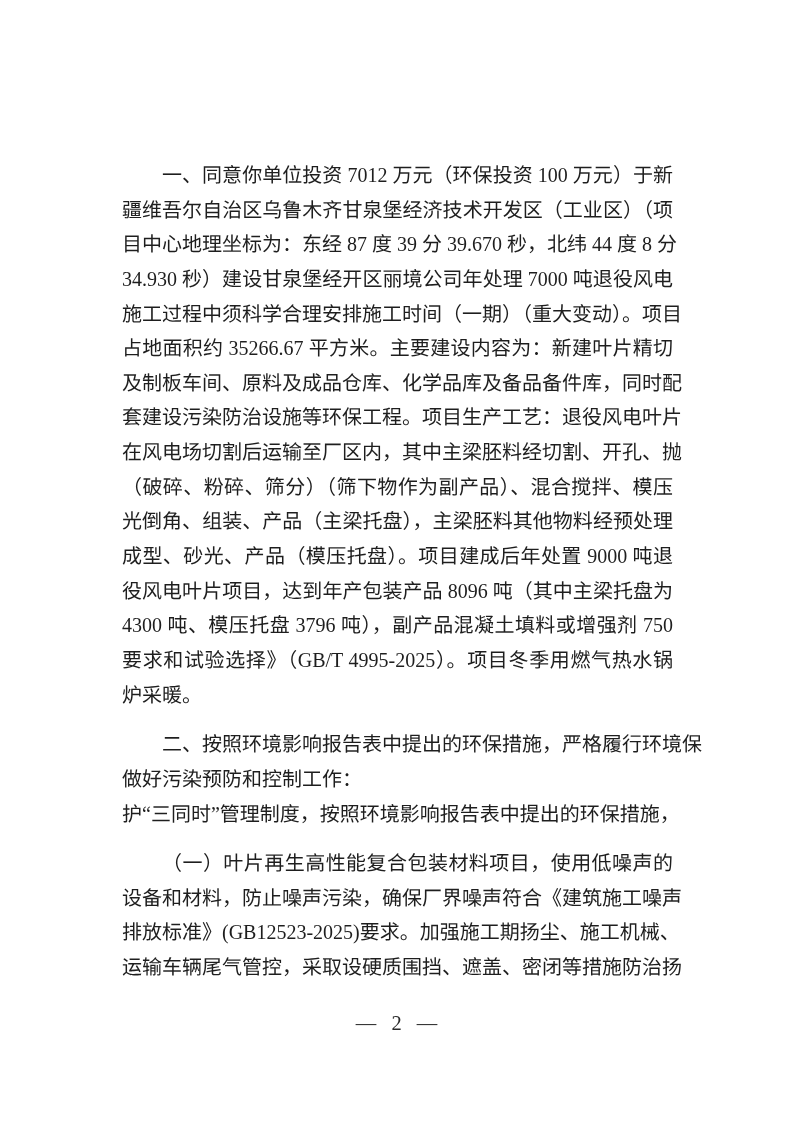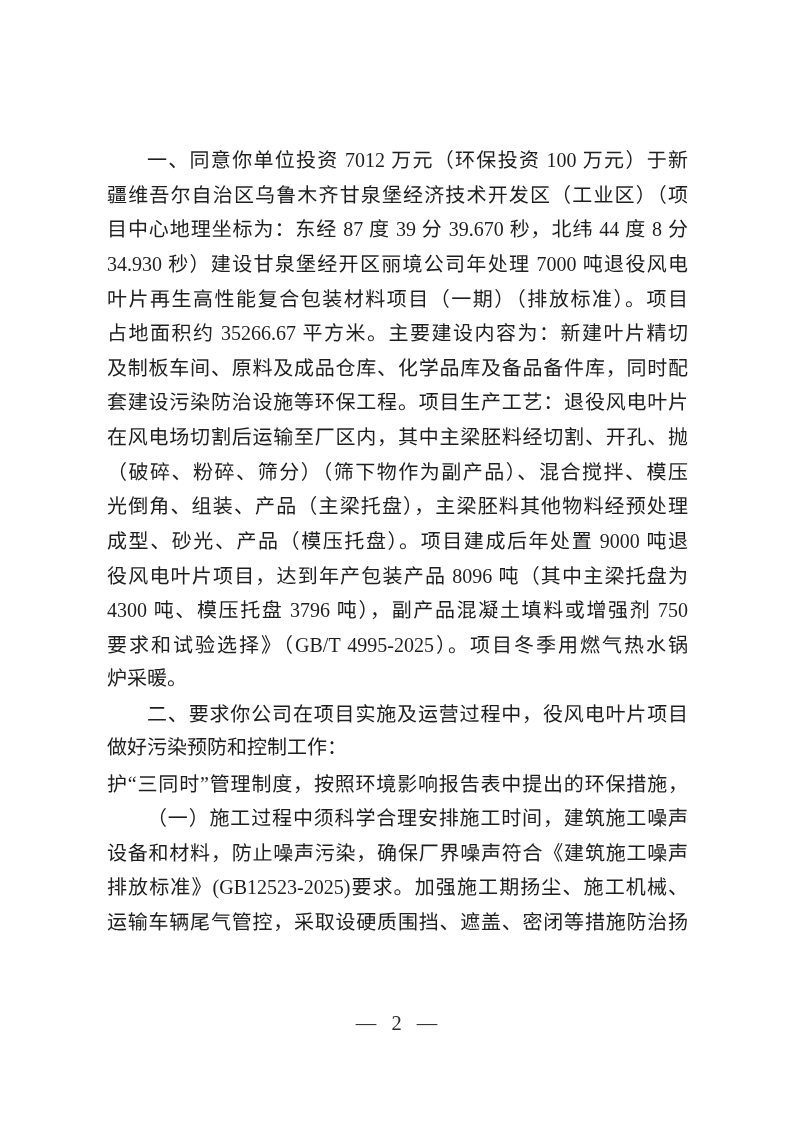--- a/index.html
+++ b/index.html
@@ -20,39 +20,38 @@
     background: #ffffff;
     color: #1e1e1e;
   }
   .text-block {
     position: absolute;
     left: 107px;
     top: 143px;
     width: 581px;
   }
   .para {
-    margin: 0;
+    margin: 15px;
     padding: 0;
   }
   .line {
     font-size: 20px;
     line-height: 34.65px;
     height: 34.65px;
     white-space: nowrap;
     text-align: justify;
     text-align-last: justify;
     text-justify: inter-character;
     color: #1e1e1e;
   }
   .line.indent {
     text-indent: 2em;
   }
   .line.para-end {
     text-align-last: left;
-    font-family: Liberation Mono, monospace;
   }
   .footer {
     position: absolute;
     left: 0;
     top: 1012px;
     width: 793px;
     text-align: center;
     font-size: 20.5px;
     color: #2a2a2a;
     word-spacing: 10px;
@@ -63,42 +62,42 @@
 
 <div class="sheet">
 
   <div class="text-block">
 
     <div class="para">
       <div class="line indent">一、同意你单位投资 7012 万元（环保投资 100 万元）于新</div>
       <div class="line">疆维吾尔自治区乌鲁木齐甘泉堡经济技术开发区（工业区）（项</div>
       <div class="line">目中心地理坐标为：东经 87 度 39 分 39.670 秒，北纬 44 度 8 分</div>
       <div class="line">34.930 秒）建设甘泉堡经开区丽境公司年处理 7000 吨退役风电</div>
-      <div class="line">叶片再生高性能复合包装材料项目（一期）（排放标准）。项目</div>
+      <div class="line">施工过程中须科学合理安排施工时间（一期）（重大变动）。项目</div>
       <div class="line">占地面积约 35266.67 平方米。主要建设内容为：新建叶片精切</div>
       <div class="line">及制板车间、原料及成品仓库、化学品库及备品备件库，同时配</div>
       <div class="line">套建设污染防治设施等环保工程。项目生产工艺：退役风电叶片</div>
       <div class="line">在风电场切割后运输至厂区内，其中主梁胚料经切割、开孔、抛</div>
       <div class="line">（破碎、粉碎、筛分）（筛下物作为副产品）、混合搅拌、模压</div>
       <div class="line">光倒角、组装、产品（主梁托盘），主梁胚料其他物料经预处理</div>
       <div class="line">成型、砂光、产品（模压托盘）。项目建成后年处置 9000 吨退</div>
       <div class="line">役风电叶片项目，达到年产包装产品 8096 吨（其中主梁托盘为</div>
       <div class="line">4300 吨、模压托盘 3796 吨），副产品混凝土填料或增强剂 750</div>
       <div class="line">要求和试验选择》（GB/T 4995-2025）。项目冬季用燃气热水锅</div>
       <div class="line para-end">炉采暖。</div>
     </div>
 
     <div class="para">
-      <div class="line indent">二、要求你公司在项目实施及运营过程中，役风电叶片项目</div>
+      <div class="line indent">二、按照环境影响报告表中提出的环保措施，严格履行环境保</div>
       <div class="line para-end">做好污染预防和控制工作：</div>
       <div class="line">护“三同时”管理制度，按照环境影响报告表中提出的环保措施，</div>
     </div>
 
     <div class="para">
-      <div class="line indent">（一）施工过程中须科学合理安排施工时间，建筑施工噪声</div>
+      <div class="line indent">（一）叶片再生高性能复合包装材料项目，使用低噪声的</div>
       <div class="line">设备和材料，防止噪声污染，确保厂界噪声符合《建筑施工噪声</div>
       <div class="line">排放标准》(GB12523-2025)要求。加强施工期扬尘、施工机械、</div>
       <div class="line">运输车辆尾气管控，采取设硬质围挡、遮盖、密闭等措施防治扬</div>
     </div>
 
   </div>
 
   <div class="footer">— 2 —</div>
 
 </div>

